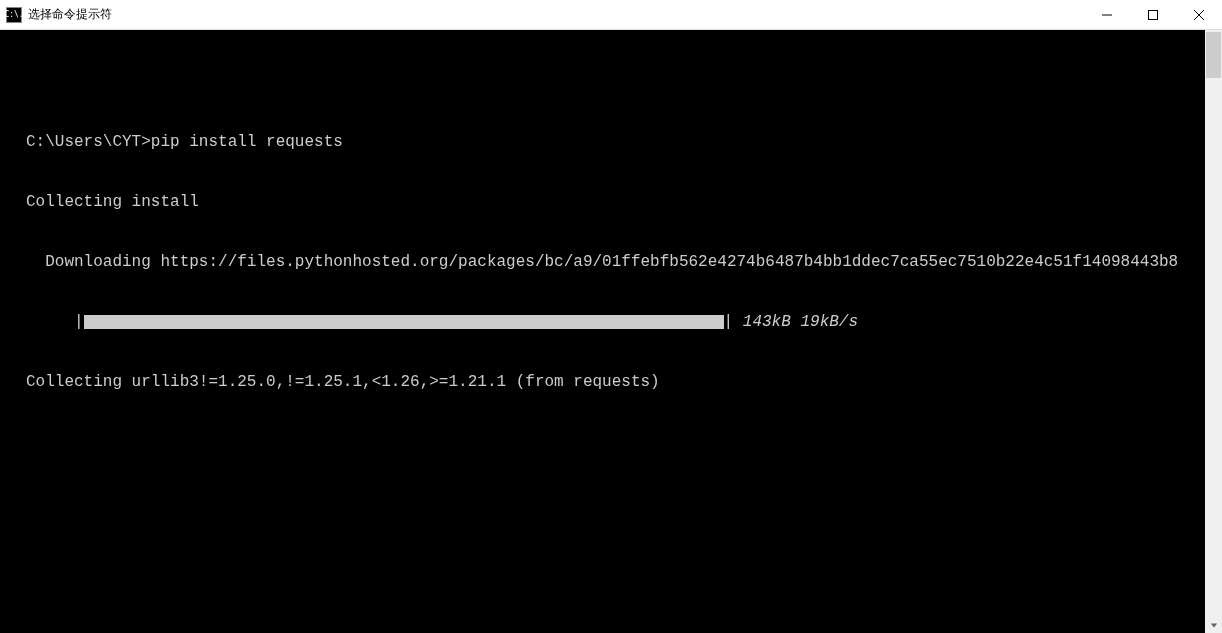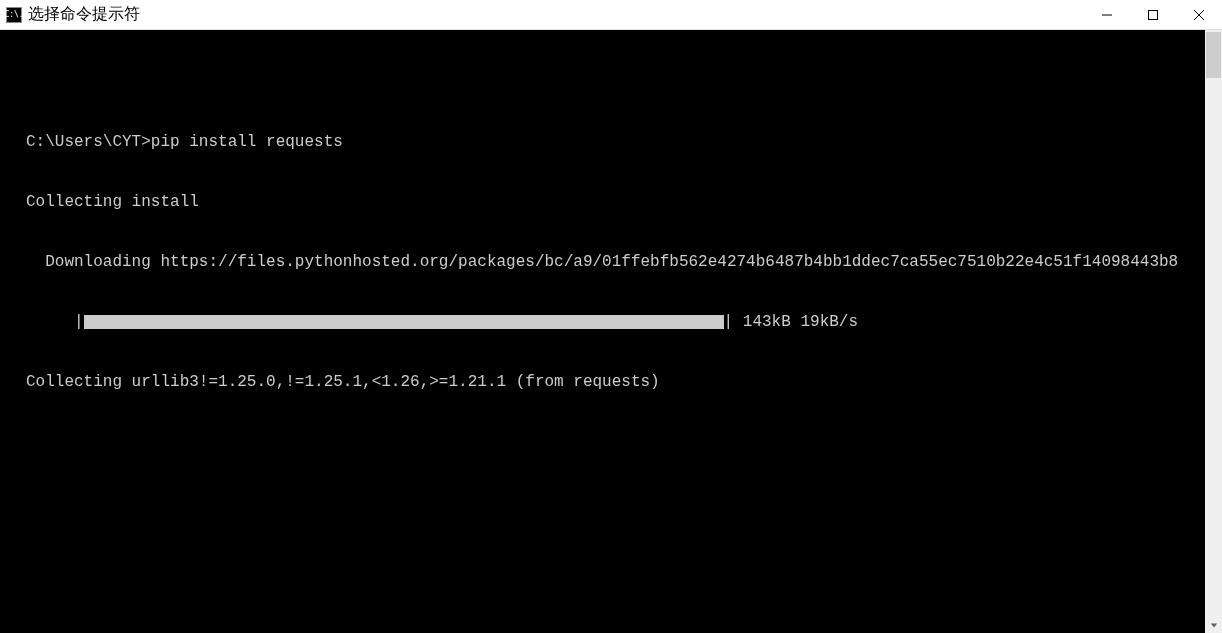--- a/index.html
+++ b/index.html
@@ -26,21 +26,21 @@
       background: #000;
       color: #fff;
       font-size: 8px;
       font-family: Consolas, monospace;
       display: flex;
       align-items: center;
       justify-content: center;
       border: 1px solid #888;
     }
     .titlebar-title {
-      font-size: 16px;
+      font-size: 12px;
       color: #000;
       flex: 1;
     }
     .window-controls {
       display: flex;
       height: 100%;
     }
     .wc-btn {
       width: 46px;
       height: 100%;
@@ -74,21 +74,21 @@
       display: flex;
       align-items: center;
       height: 20px;
     }
     .progress-pad { white-space: pre; }
     .progress-bar {
       height: 14px;
       background: #ccc;
       display: inline-block;
     }
-    .progress-end { white-space: pre; margin-left: 0; }
+    .progress-end { white-space: pre; margin-left: 0; font-style: italic; }
     .scrollbar {
       position: absolute;
       right: 0;
       top: 0;
       width: 17px;
       height: 100%;
       background: #f0f0f0;
     }
     .scroll-thumb {
       position: absolute;

